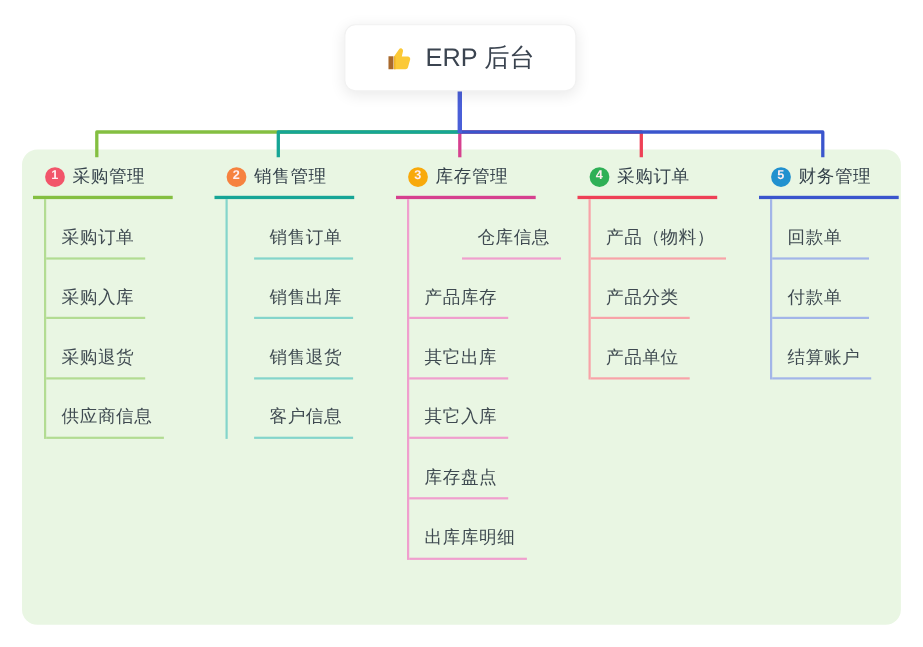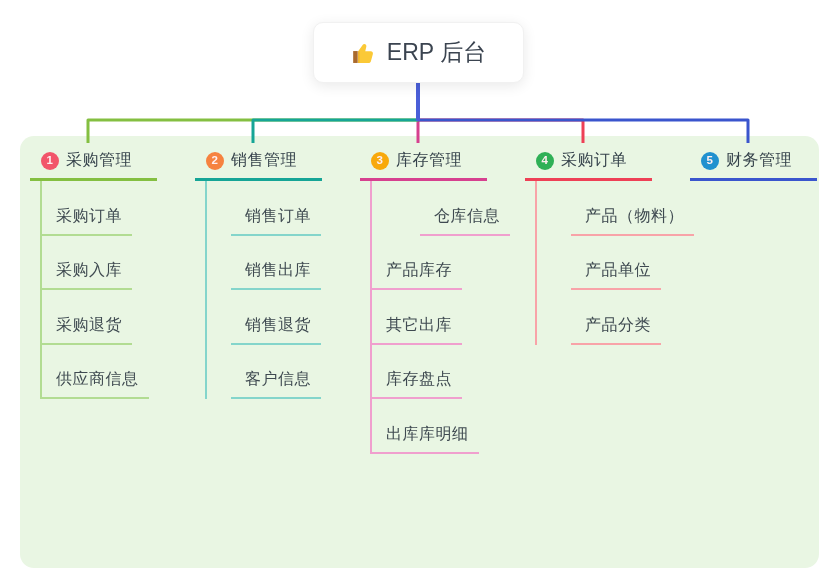--- a/index.html
+++ b/index.html
@@ -96,34 +96,40 @@
     </div>
     <div class="branch" style="left: 360px;">
       <div class="branch-title" style="border-bottom-color: rgb(214, 64, 143);">
         <span class="badge" style="background: rgb(248, 169, 11);">3</span>
         <span>库存管理</span>
       </div>
       <div class="branch-items" style="border-left-color: rgb(240, 159, 206);">
         <div class="sub-item" style="border-bottom-color: rgb(240, 159, 206); margin-left: 48px;">仓库信息</div>
         <div class="sub-item" style="border-bottom-color: rgb(240, 159, 206);">产品库存</div>
         <div class="sub-item" style="border-bottom-color: rgb(240, 159, 206);">其它出库</div>
+        <div class="sub-item" style="border-bottom-color: rgb(240, 159, 206);">其它入库</div>
         <div class="sub-item" style="border-bottom-color: rgb(240, 159, 206);">库存盘点</div>
         <div class="sub-item" style="border-bottom-color: rgb(240, 159, 206);">出库库明细</div>
       </div>
     </div>
     <div class="branch" style="left: 525px;">
       <div class="branch-title" style="border-bottom-color: rgb(238, 64, 86);">
         <span class="badge" style="background: rgb(47, 176, 86);">4</span>
         <span>采购订单</span>
       </div>
-      <div class="branch-items" style="border-left-color: rgb(248, 163, 168); padding-left: 34px;">
+      <div class="branch-items" style="border-left-color: rgb(248, 163, 168);">
         <div class="sub-item" style="border-bottom-color: rgb(248, 163, 168);">产品（物料）</div>
+        <div class="sub-item" style="border-bottom-color: rgb(248, 163, 168);">产品分类</div>
         <div class="sub-item" style="border-bottom-color: rgb(248, 163, 168);">产品单位</div>
-        <div class="sub-item" style="border-bottom-color: rgb(248, 163, 168);">产品分类</div>
       </div>
     </div>
     <div class="branch" style="left: 690px;">
       <div class="branch-title" style="border-bottom-color: rgb(58, 85, 205);">
         <span class="badge" style="background: rgb(33, 145, 207);">5</span>
         <span>财务管理</span>
       </div>
+      <div class="branch-items" style="border-left-color: rgb(162, 181, 232);">
+        <div class="sub-item" style="border-bottom-color: rgb(162, 181, 232);">回款单</div>
+        <div class="sub-item" style="border-bottom-color: rgb(162, 181, 232);">付款单</div>
+        <div class="sub-item" style="border-bottom-color: rgb(162, 181, 232);">结算账户</div>
+      </div>
     </div>
   </div>
 
 </body></html>

